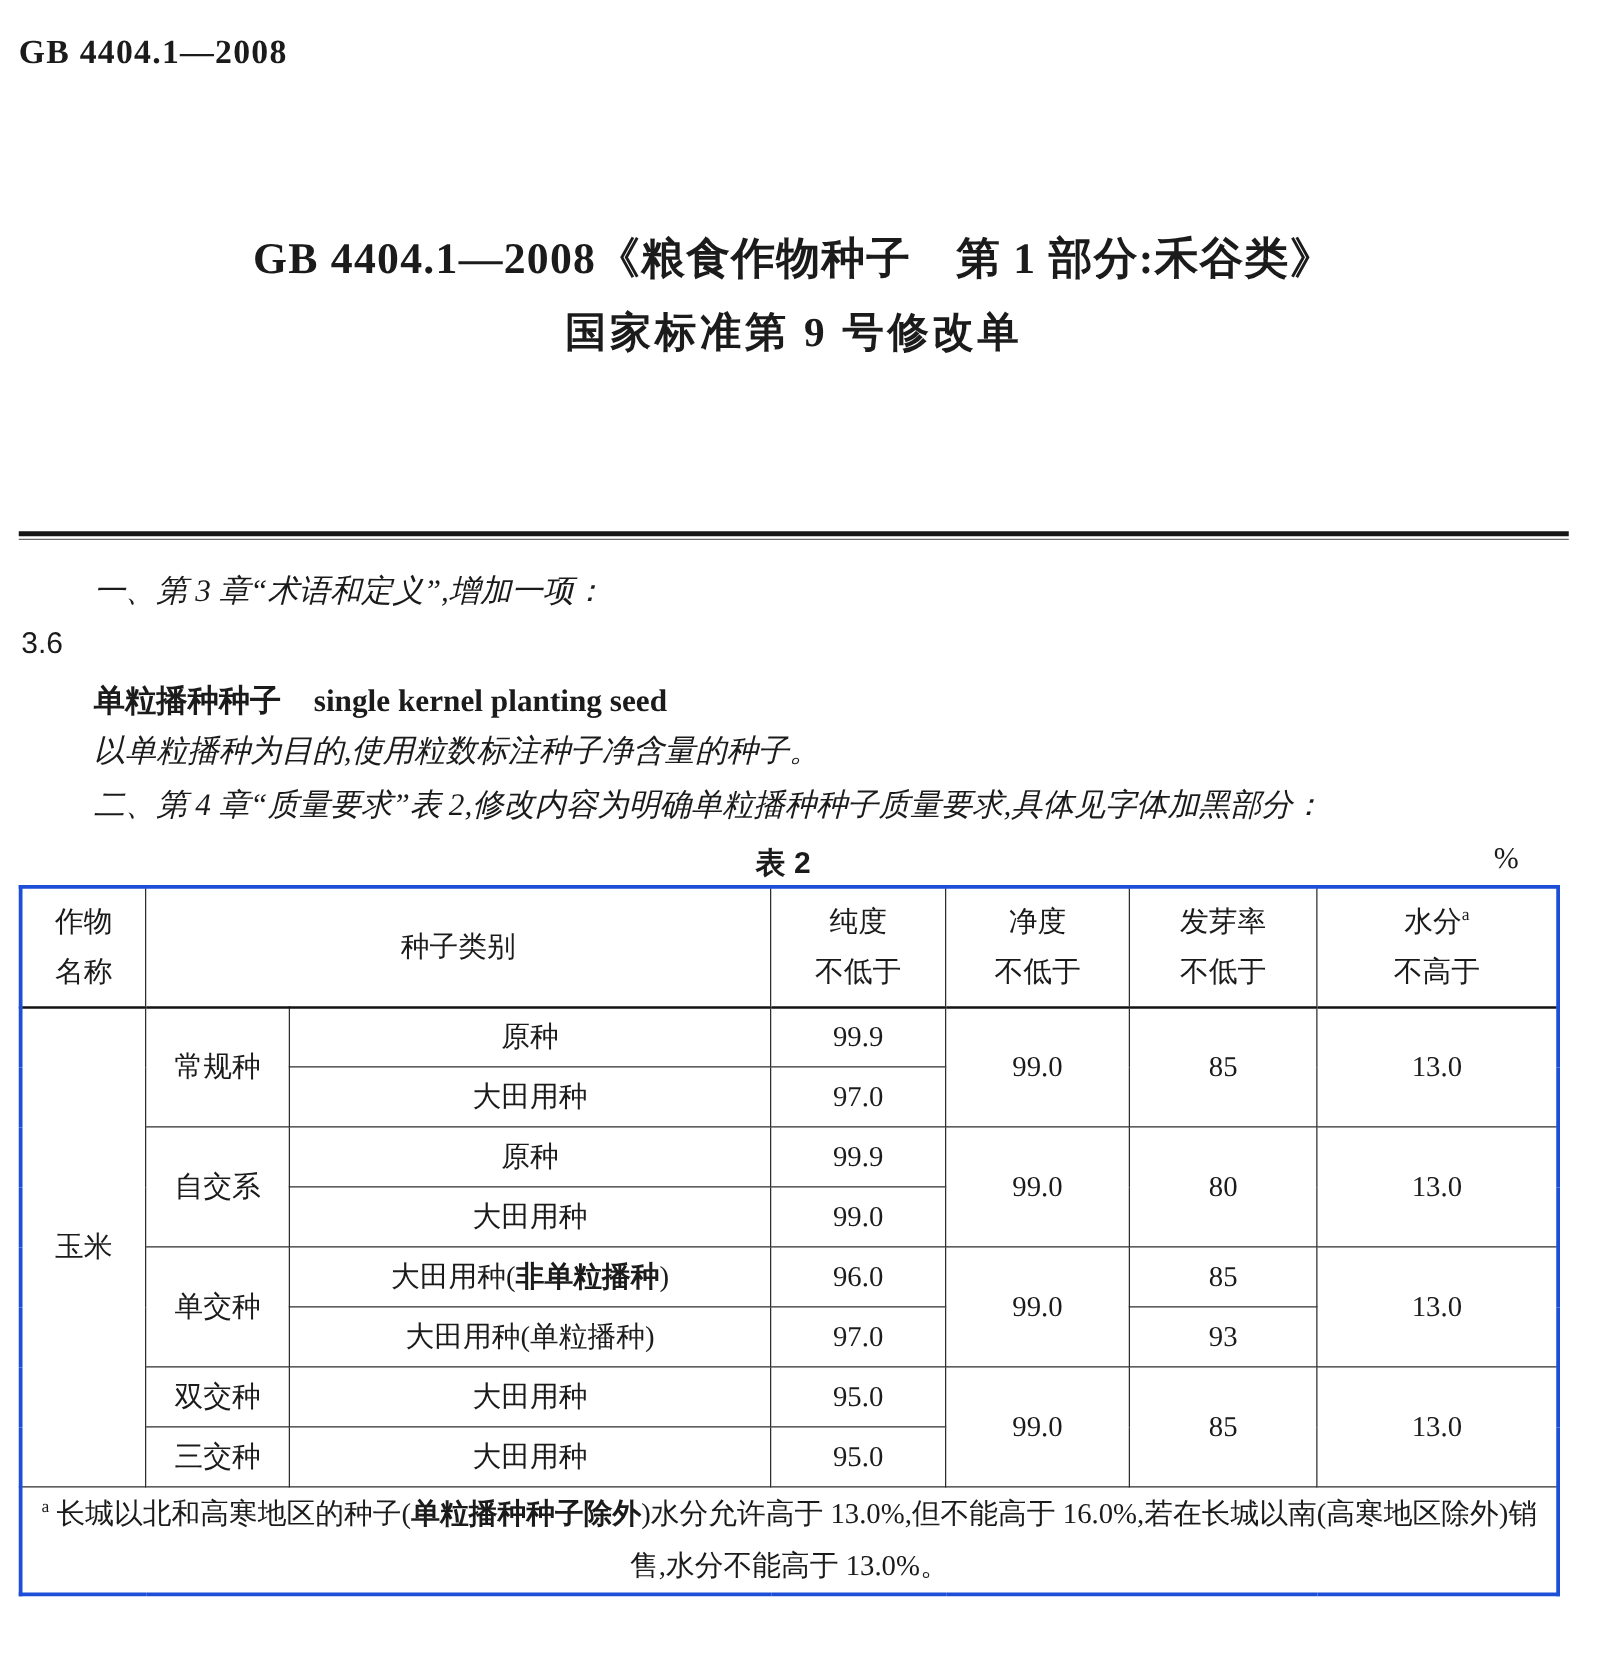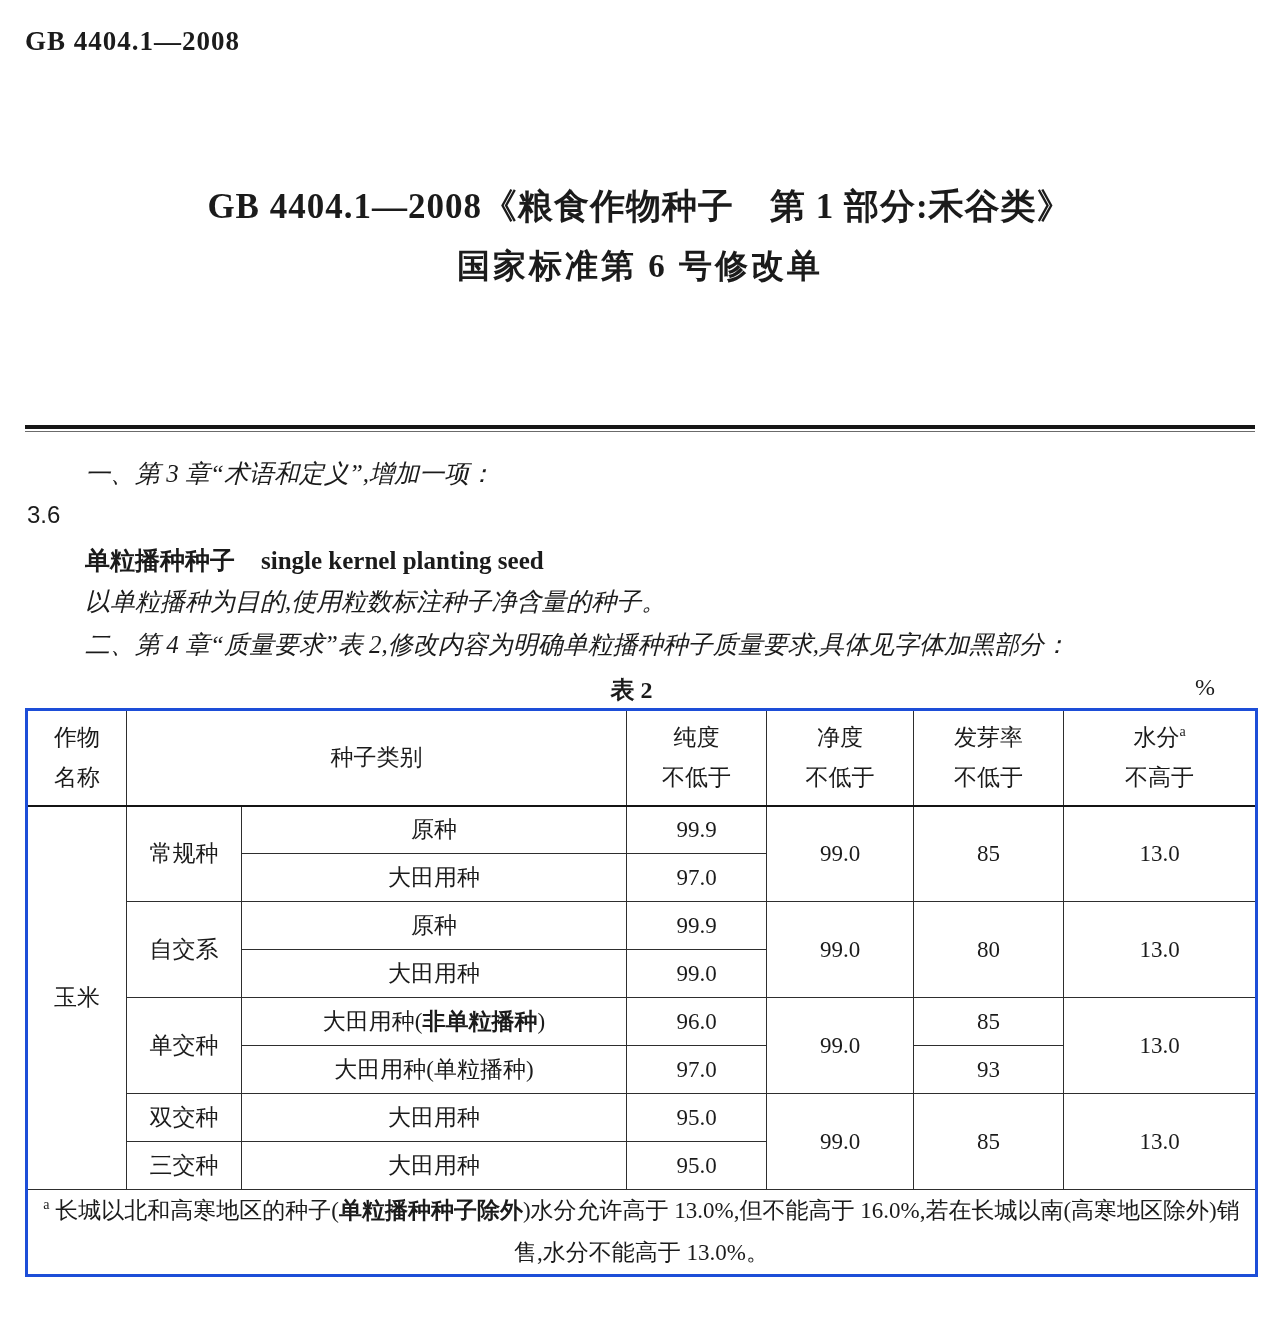--- a/index.html
+++ b/index.html
@@ -4,42 +4,42 @@
 <style>
   * { margin:0; padding:0; box-sizing:border-box; }
   html,body { background:#ffffff; }
   body {
     width:1280px; height:1340px;
     font-family:"Liberation Serif","DejaVu Serif",serif;
     color:#1b1b1b;
     position:relative;
     overflow:hidden;
   }
-  .page { padding:26px 25px 0 25px; }
+  .page { padding:26px 25px 0 15px; }
 
   .doc-number { font-size:27px; font-weight:bold; letter-spacing:1px; font-family:"Liberation Serif","DejaVu Serif",serif; }
 
   .title-block { text-align:center; margin-top:126px; }
   .title-line1 { font-size:35px; font-weight:bold; letter-spacing:1px;text-align:center; }
   .title-line2 { font-size:33px; font-weight:bold; margin-top:14px; letter-spacing:3px; }
 
   .rule { margin-top:136px; height:7px; border-top:4px solid #161616; border-bottom:1px solid #6b6b6b; }
 
   .para { font-size:25px; line-height:36px;font-style:italic; }
   .p1 { margin-top:24px; padding-left:60px; }
   .clause-no { margin-top:9px; font-family:"Liberation Sans","DejaVu Sans",sans-serif; font-size:24px; margin-left:2px; }
   .term-line { margin-top:15px; padding-left:60px; font-weight:bold; }
   .term-cn { font-family:"Liberation Sans","DejaVu Sans",sans-serif; font-size:25px; }
   .term-en { font-size:25px; margin-left:26px; }
   .definition { margin-top:7px; padding-left:60px; }
   .p2 { margin-top:7px; padding-left:60px; }
 
   .caption-bar { position:relative; margin-top:11px; height:32px; }
   .caption { position:absolute; left:0; right:17px; text-align:center; font-size:24px; font-weight:bold;
-             font-family:Liberation Serif, serif; }
+             font-family:Liberation Sans, sans-serif; }
   .unit { position:absolute; right:40px; top:0; font-size:24px; }
 
   table.std { border-collapse:collapse; width:1230px; table-layout:fixed; margin-top:2px;
               border:3px solid #1d4ed8; }
   table.std td, table.std th { border:1px solid #2e2e2e; text-align:center; vertical-align:middle;
               font-size:23px; font-weight:normal; padding:0 4px; }
   tr.hdr th { height:96px; line-height:40px; border-bottom:2px solid #141414; }
   tr.body-row td { height:48px; }
   td.fnote-cell { border-top:2px solid #141414; text-align:left; padding:12px 40px 12px 62px;
                   font-size:22px; line-height:42px; }
@@ -48,21 +48,21 @@
 </style>
 </head>
 <body>
 
 <div class="page">
 
   <div class="doc-number">GB 4404.1—2008</div>
 
   <div class="title-block">
     <div class="title-line1">GB 4404.1—2008《粮食作物种子　第 1 部分:禾谷类》</div>
-    <div class="title-line2">国家标准第 6 号修改单</div>
+    <div class="title-line2">国家标准第 9 号修改单</div>
   </div>
 
   <div class="rule"></div>
 
   <div class="para p1">一、第 3 章“术语和定义”,增加一项：</div>
 
   <div class="clause-no">3.6</div>
 
   <div class="term-line">
     <span class="term-cn">单粒播种种子</span><span class="term-en">single kernel planting seed</span>

